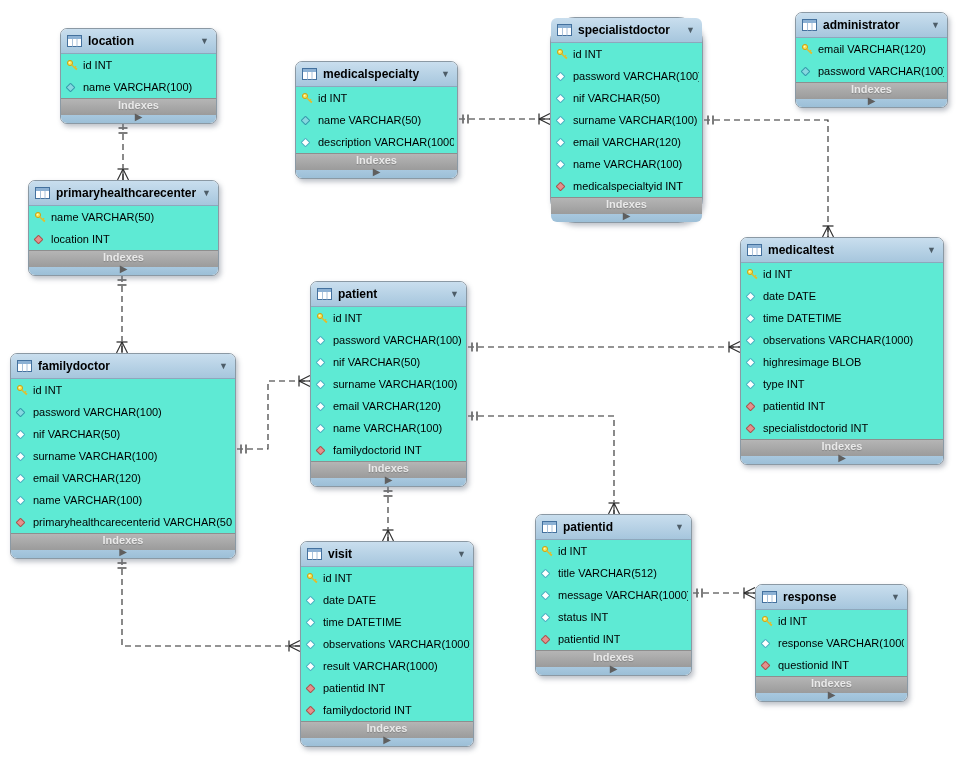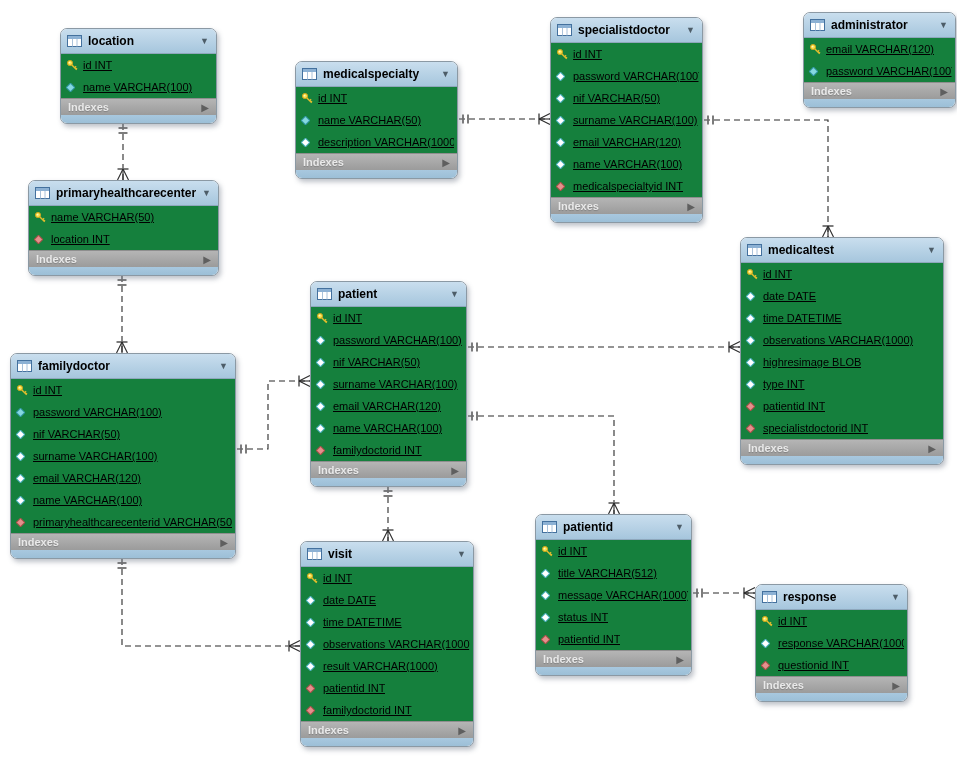--- a/index.html
+++ b/index.html
@@ -20,32 +20,32 @@
     box-sizing:border-box;
   }
   .thead{
     height:25px;background:linear-gradient(#c9deee,#a6c6dd);
     border-bottom:1px solid #8ea7bc;border-radius:6px 6px 0 0;
     display:flex;align-items:center;padding:0 7px 0 6px;box-sizing:border-box;
   }
   .ticon{display:flex;flex:none;}
   .ttitle{font-size:12px;font-weight:bold;color:#000;margin-left:6px;flex:1;white-space:nowrap;overflow:hidden;}
   .tcaret{font-size:9px;color:#4d5d68;flex:none;}
-  .tbody{background:#15803d;text-decoration:underline;}
+  .tbody{background:#5eead4;}
   .trow{height:22px;display:flex;align-items:center;padding:0 3px 0 5px;font-size:11px;color:#000;white-space:nowrap;overflow:hidden;}
   .coltext{overflow:hidden;}
   .icon-wrap{display:flex;align-items:center;width:14px;flex:none;margin-right:3px;}
   .dia{width:7px;height:7px;transform:rotate(45deg);border-radius:1px;margin-left:1px;flex:none;box-sizing:border-box;}
   .dia.not-null{background:#86d8e0;border:1px solid #359aab;}
   .dia.nullable{background:#ffffff;border:1px solid #4db2c2;}
   .dia.foreign-key{background:#e4918d;border:1px solid #ad504b;}
   .tindexes{
     height:17px;background:linear-gradient(#b5b5b5,#9b9b9b);
     border-top:1px solid #8e8e8e;display:flex;align-items:center;
-    padding:0 7px;box-sizing:border-box;
+    padding:0 7px;box-sizing:border-box;flex-direction:column;
   }
   .tindexes .ixlabel{font-size:11px;font-weight:bold;color:#e9e9e9;flex:1;text-shadow:0 1px 1px rgba(0,0,0,.2);}
   .tindexes .ixarrow{font-size:10px;color:#5f5f5f;}
   .tfoot{height:8px;background:linear-gradient(#a8c8df,#9cbfd7);border-radius:0 0 6px 6px;}
 </style>
 </head>
 <body>
 
 <div class="canvas">
   <svg class="rel-layer" width="957" height="757">
@@ -214,21 +214,21 @@
             </span>
     <span class="coltext">description VARCHAR(1000)</span>
   </div>
         </div>
     <div class="tindexes">
       <span class="ixlabel">Indexes</span>
       <span class="ixarrow">▶</span>
     </div>
     <div class="tfoot"></div>
   </div>
-      <div class="db-table" style="left: 550px; top: 17px; width: 153px;">
+      <div class="db-table" style="left: 550px; top: 17px; width: 153px; border-radius: 25px;">
     <div class="thead">
       <span class="ticon">
             <svg width="15" height="12" viewBox="0 0 15 12">
               <rect x="0.5" y="0.5" width="14" height="11" fill="#ffffff" stroke="#44719e"></rect>
               <rect x="1" y="1" width="13" height="3" fill="#8cb1d4"></rect>
               <line x1="5.5" y1="4" x2="5.5" y2="11.5" stroke="#aac2da"></line>
               <line x1="10" y1="4" x2="10" y2="11.5" stroke="#aac2da"></line>
             </svg>
           </span>
       <span class="ttitle">specialistdoctor</span>
@@ -281,21 +281,21 @@
             </span>
     <span class="coltext">medicalspecialtyid INT</span>
   </div>
         </div>
     <div class="tindexes">
       <span class="ixlabel">Indexes</span>
       <span class="ixarrow">▶</span>
     </div>
     <div class="tfoot"></div>
   </div>
-      <div class="db-table" style="left: 795px; top: 12px; width: 153px; margin-left: 8px;">
+      <div class="db-table" style="left: 795px; top: 12px; width: 153px;">
     <div class="thead">
       <span class="ticon">
             <svg width="15" height="12" viewBox="0 0 15 12">
               <rect x="0.5" y="0.5" width="14" height="11" fill="#ffffff" stroke="#44719e"></rect>
               <rect x="1" y="1" width="13" height="3" fill="#8cb1d4"></rect>
               <line x1="5.5" y1="4" x2="5.5" y2="11.5" stroke="#aac2da"></line>
               <line x1="10" y1="4" x2="10" y2="11.5" stroke="#aac2da"></line>
             </svg>
           </span>
       <span class="ttitle">administrator</span>

